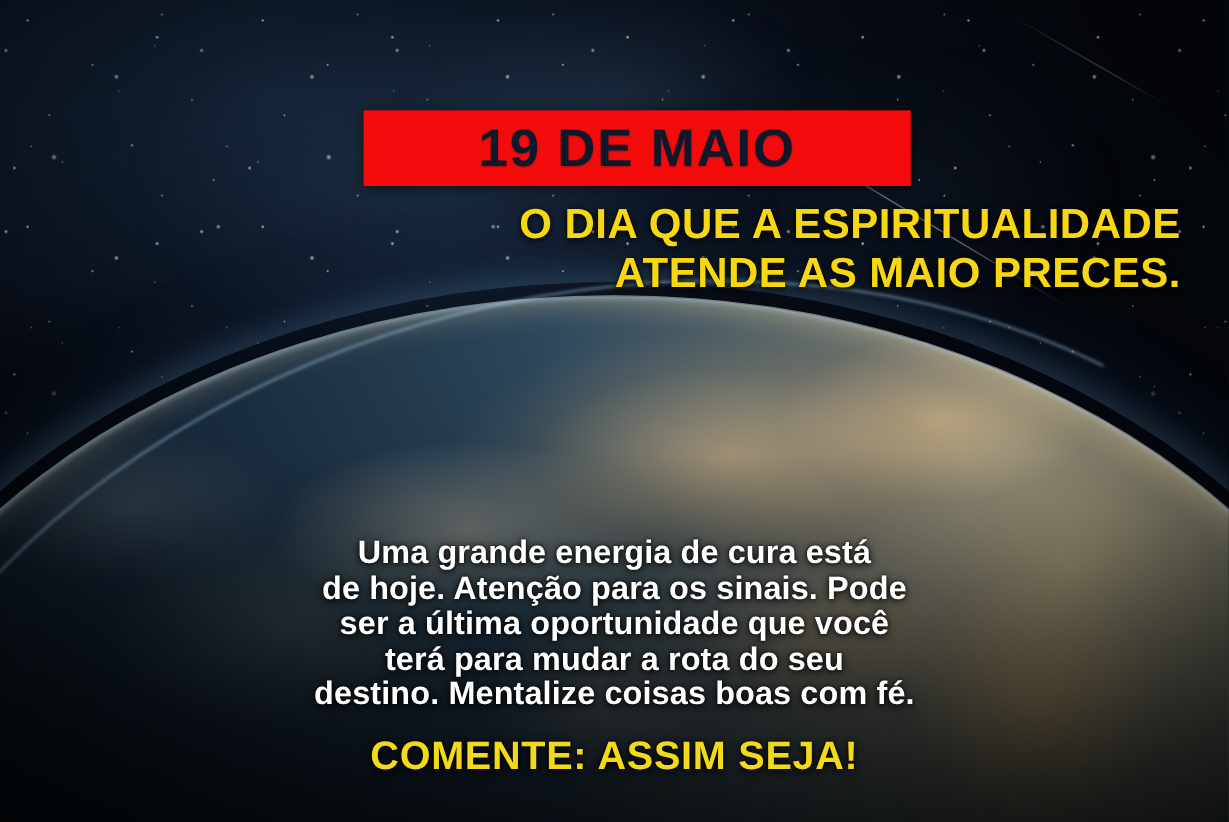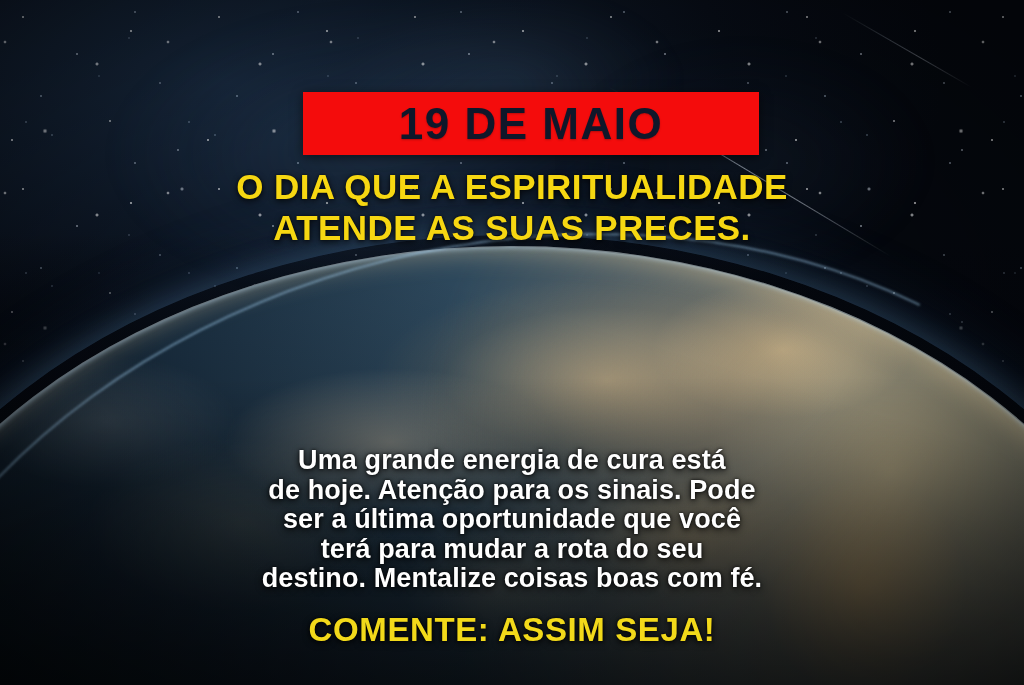--- a/index.html
+++ b/index.html
@@ -209,21 +209,21 @@
     line-height: 1;
     white-space: nowrap;
     text-shadow: 0 1px 2px rgba(0,0,0,0.25);
   }
 
   .headline {
     position: absolute;
     left: 0;
     right: 0;
     top: 166px;
-    text-align: center;
+    text-align: right;
     color: #f6d712;
     font-size: 35px;
     font-weight: bold;
     line-height: 1.18;
     letter-spacing: 0.4px;
     text-shadow: 0 2px 6px rgba(0,0,0,0.8), 0 0 2px rgba(0,0,0,0.6);
     padding: 0 40px;
   }
   .headline-line { display: block; white-space: nowrap; }
 
@@ -287,21 +287,21 @@
   <div class="vignette"></div>
 
   <div class="content">
 
     <div class="date-banner">
       <span class="date-banner-text">19 DE MAIO</span>
     </div>
 
     <div class="headline">
       <span class="headline-line">O DIA QUE A ESPIRITUALIDADE</span>
-      <span class="headline-line">ATENDE AS SUAS PRECES.</span>
+      <span class="headline-line">ATENDE AS MAIO PRECES.</span>
     </div>
 
     <div class="body-copy">
       <span class="body-line">Uma grande energia de cura está</span>
       <span class="body-line">de hoje. Atenção para os sinais. Pode</span>
       <span class="body-line">ser a última oportunidade que você</span>
       <span class="body-line">terá para mudar a rota do seu</span>
       <span class="body-line">destino. Mentalize coisas boas com fé.</span>
     </div>
 

